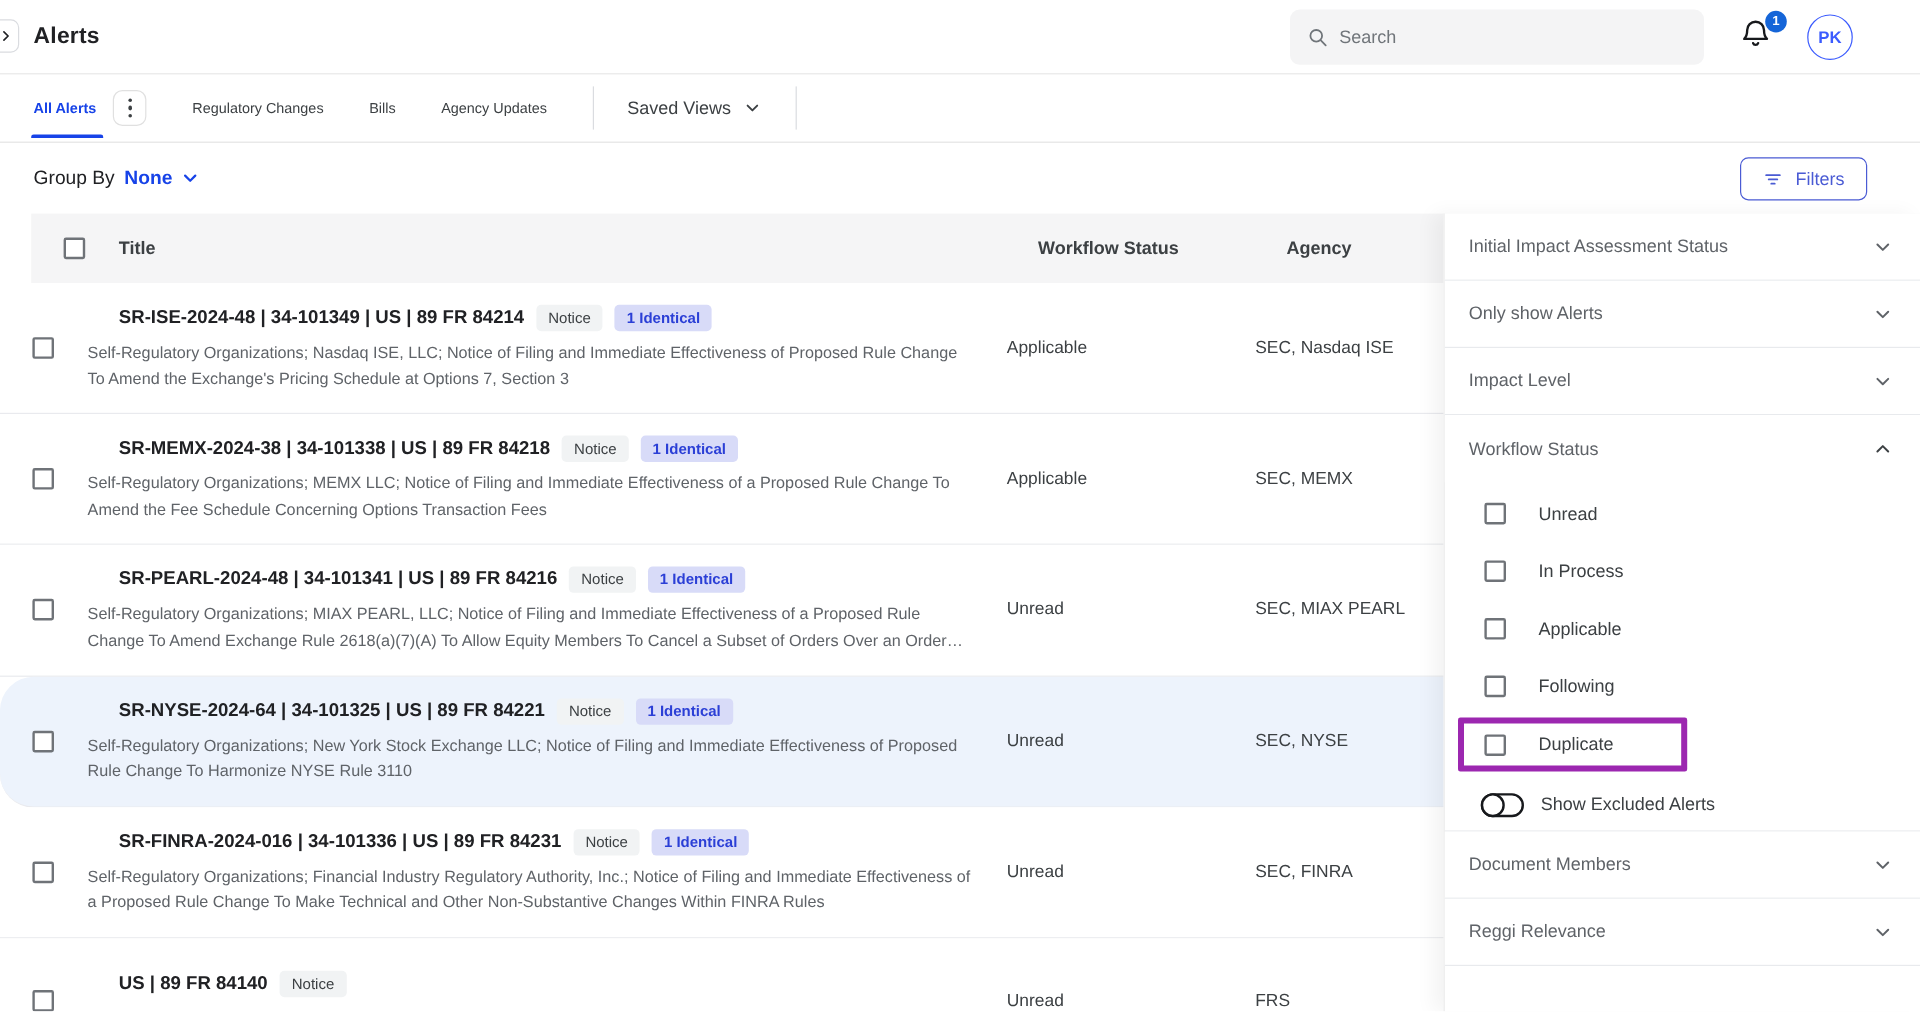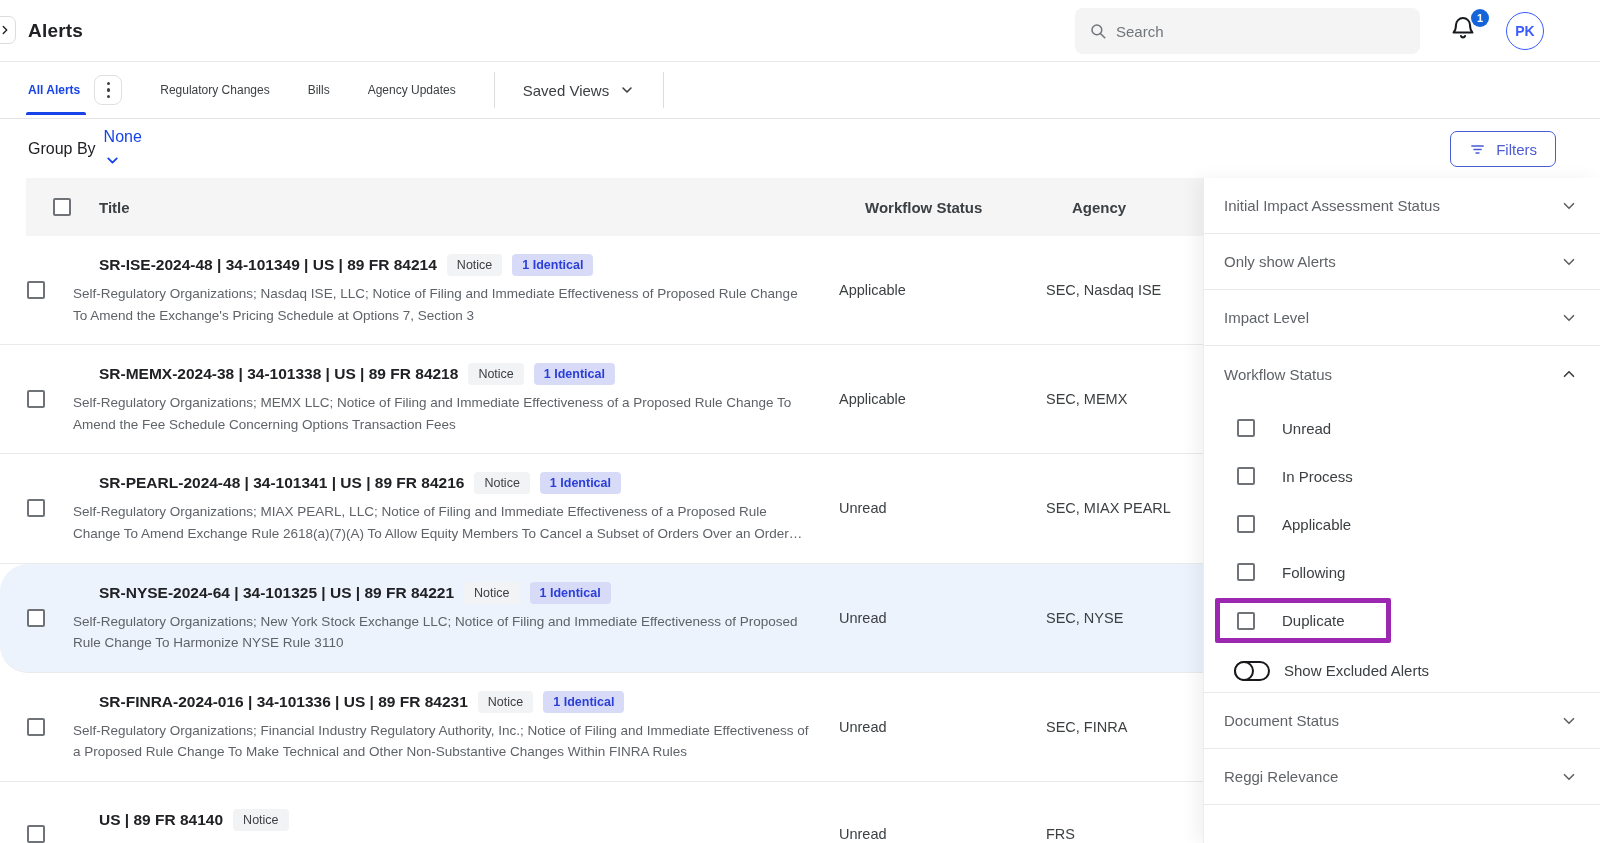--- a/index.html
+++ b/index.html
@@ -29,21 +29,21 @@
   .kebab-btn { width:28px; height:30px; border:1px solid #e0e0e0; border-radius:8px; display:flex; flex-direction:column; align-items:center; justify-content:center; gap:3px; margin-right:38px; cursor:pointer; background:#fff; }
   .kebab-btn i { width:3.5px; height:3.5px; border-radius:50%; background:#3c4043; }
   .v-div { width:1px; height:36px; background:#dadce0; margin-right:28px; }
   .tab-dd { display:flex; align-items:center; gap:10px; margin-right:28px; cursor:pointer; font-size:15px; color:#3c4043; white-space:nowrap; }
   .tab-dd svg { width:16px; height:16px; stroke:#3c4043; }
 
   
   .toolbar { position:relative; height:59px; display:flex; align-items:center; padding-left:28px; }
   .groupby { display:flex; align-items:center; gap:8px; font-size:16px; }
   .groupby .gb-label { color:#202124; font-weight:500; }
-  .groupby .gb-value { color:#1743e8; font-weight:400; cursor:pointer; display:flex; align-items:flex-start; gap:6px;flex-direction:column; }
+  .groupby .gb-value { color:#1743e8; font-weight:700; cursor:pointer; display:flex; align-items:center; gap:6px; }
   .groupby .gb-value svg { width:17px; height:17px; stroke:#1743e8; }
   .filters-btn { position:absolute; right:44px; top:12px; height:36px; display:flex; align-items:center; gap:10px; padding:0 18px; border:1px solid #4a5bd4; border-radius:7px; color:#4a5bd4; font-size:15px; font-weight:500; background:#fff; cursor:pointer; }
   .filters-btn svg { width:17px; height:17px; stroke:#4a5bd4; }
 
   
   .thead { height:58px; background:#f5f5f6; display:flex; align-items:center; font-size:15px; font-weight:bold; color:#3c4043;margin-left:26px; }
   .col-check { width:73px; padding-left:27px; flex:0 0 auto; }
   .col-title { width:766px; flex:0 0 auto; padding-right:30px; }
   .col-status { width:207px; flex:0 0 auto; }
   .col-agency { flex:1; }
@@ -63,21 +63,21 @@
   
   .filter-panel { position:absolute; top:178px; right:0; bottom:0; width:397px; background:#fff; border-left:1px solid #ececec; box-shadow:-8px 0 16px rgba(0,0,0,.05); z-index:5; }
   .fsection { height:56px; display:flex; align-items:center; justify-content:space-between; padding:0 22px 0 20px; border-bottom:1px solid #e8eaed; cursor:pointer; background:#fff; }
   .fsection .flabel { font-size:15px; color:#5f6368; }
   .fsection svg { width:18px; height:18px; stroke:#5f6368; }
   .fsection.expanded { border-bottom:none; }
   .fsection.expanded svg { stroke:#3c4043; }
   .opt-list { padding:2px 0 4px 33px; }
   .opt-row { height:48px; display:flex; align-items:center; gap:27px; cursor:pointer; }
   .opt-label { font-size:15px; color:#3c4043; }
-  .annotation-box { border:5px solid #9C27B0; border-radius:2px; margin-left:-22px; width:176px; padding-left:17px; margin-top:2px; margin-bottom:2px; }
+  .annotation-box { border:5px solid #9C27B0; border-radius:2px; margin-left:-22px; width:191px; padding-left:17px; margin-top:2px; margin-bottom:2px; }
   .annotation-box .opt-row { height:35px; }
   .toggle-row { height:44px; display:flex; align-items:center; gap:14px; padding-left:30px; border-bottom:1px solid #e8eaed; cursor:pointer; }
   .toggle { position:relative; width:36px; height:20px; border:2px solid #17191c; border-radius:11px; background:#fff; flex:0 0 auto; }
   .toggle-knob { position:absolute; left:-2px; top:-2px; width:20px; height:20px; border:2px solid #17191c; border-radius:50%; background:#fff; }
   .toggle-label { font-size:15px; color:#3c4043; }
 </style>
 </head>
 <body>
 
 <div class="app">
@@ -331,21 +331,21 @@
     </div>
 
     <div class="toggle-row">
       <div class="toggle">
           <div class="toggle-knob"></div>
         </div>
       <span class="toggle-label">Show Excluded Alerts</span>
     </div>
 
     <div class="fsection">
-      <span class="flabel">Document Status</span>
+      <span class="flabel">Document Members</span>
       <span style="display:flex;">
         <svg viewBox="0 0 24 24" fill="none" stroke-width="2.2" stroke-linecap="round" stroke-linejoin="round">
             <polyline points="6 9 12 15 18 9"></polyline>
           </svg>
       </span>
     </div>
 
     <div class="fsection">
       <span class="flabel">Reggi Relevance</span>
       <span style="display:flex;">

